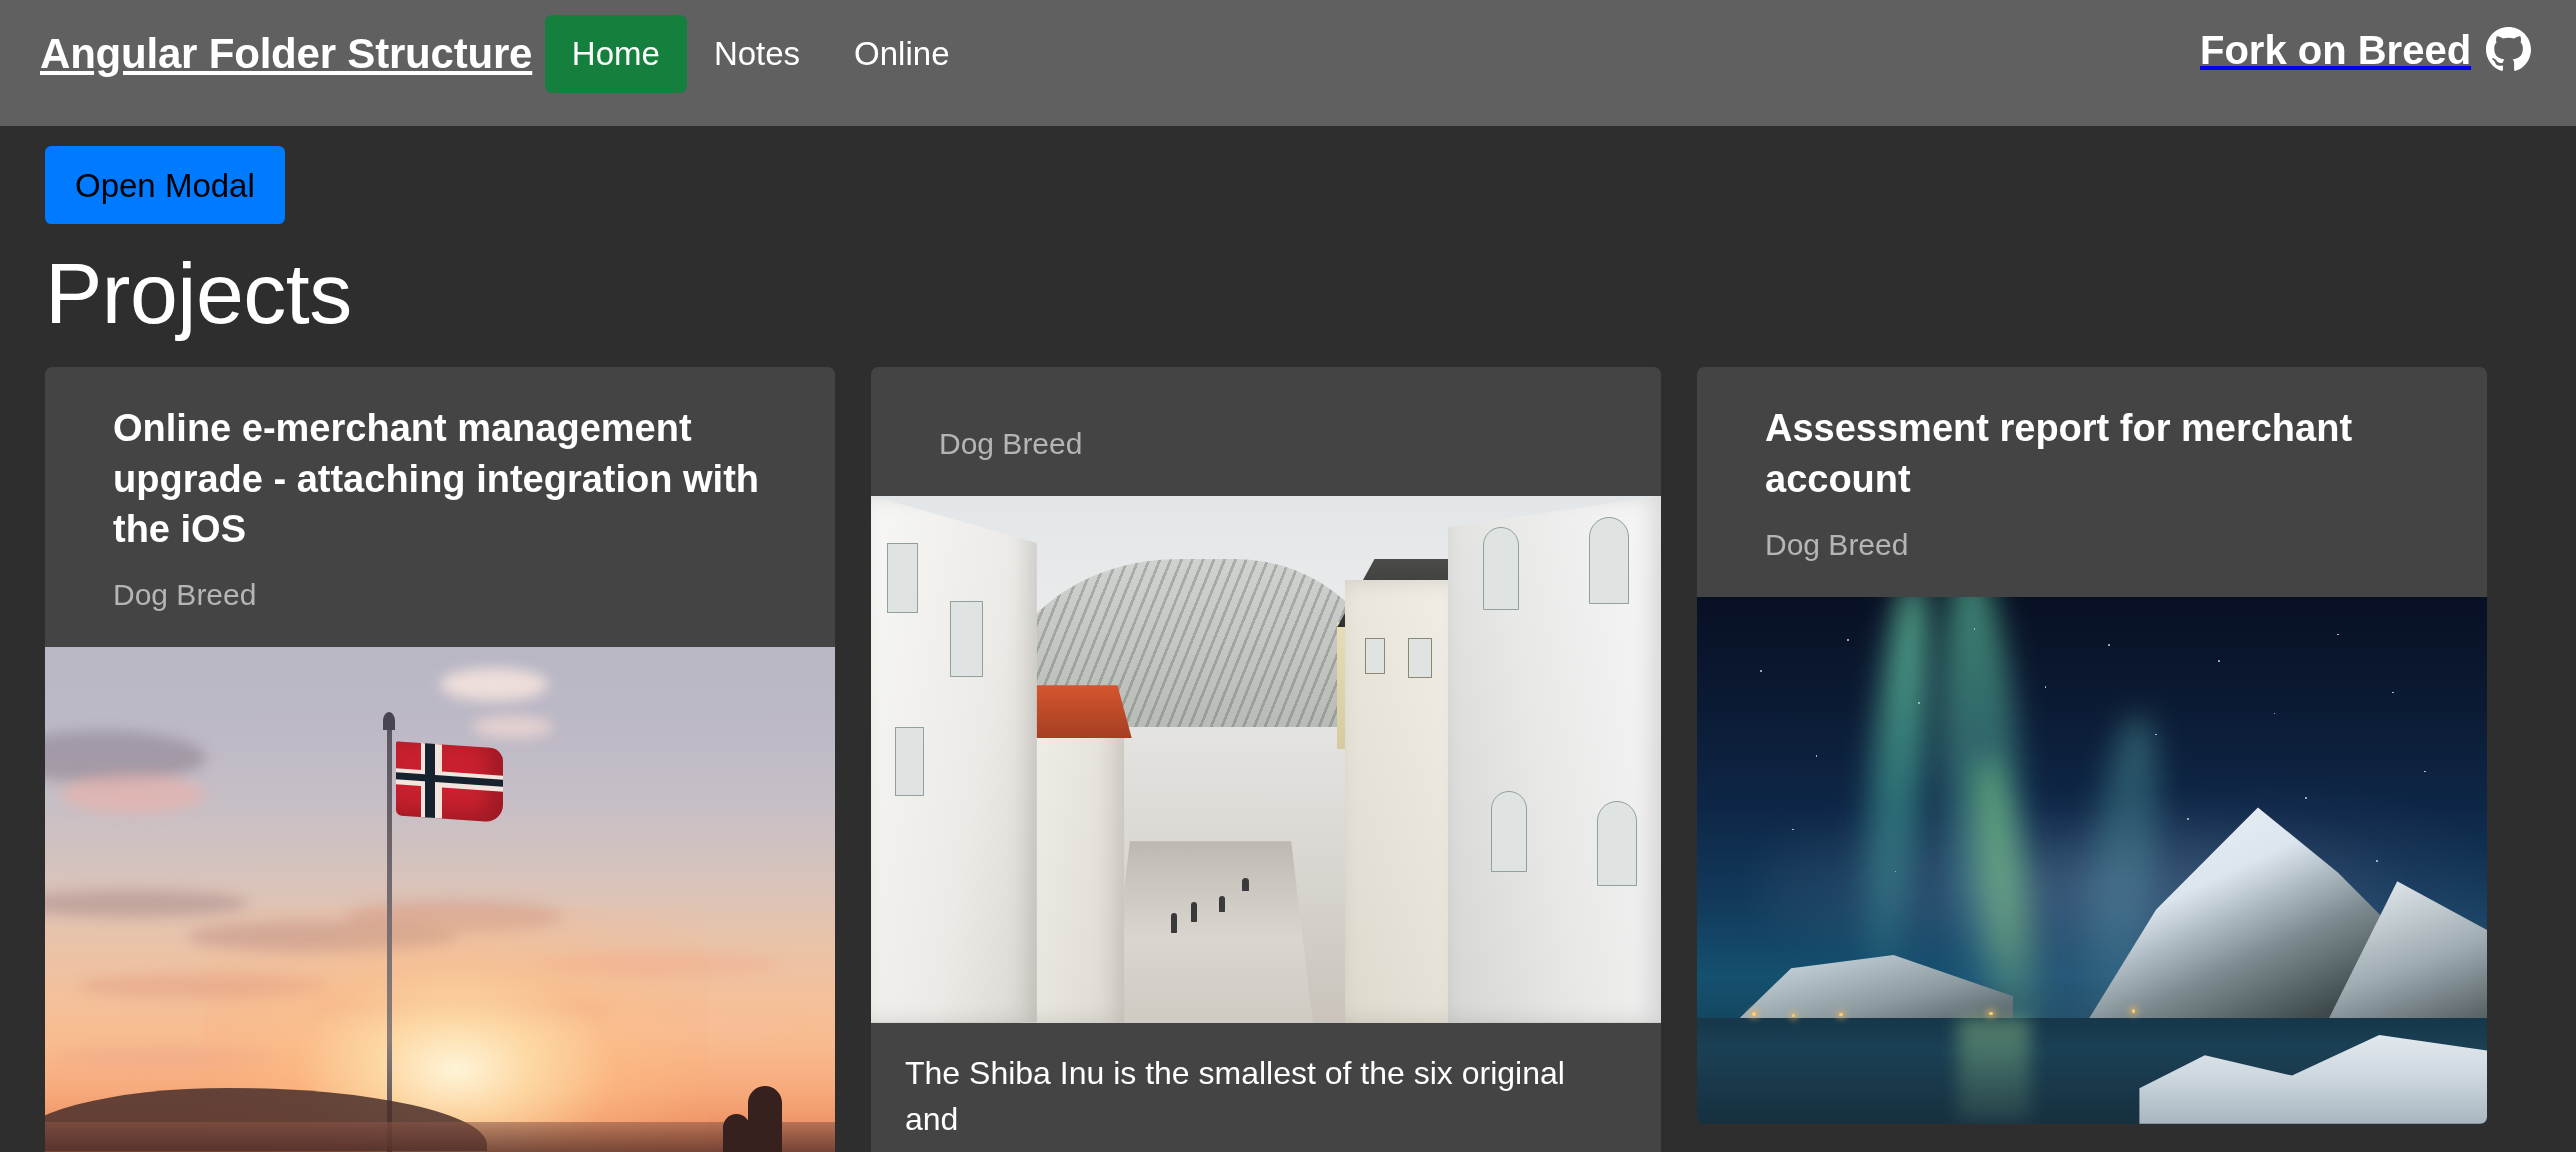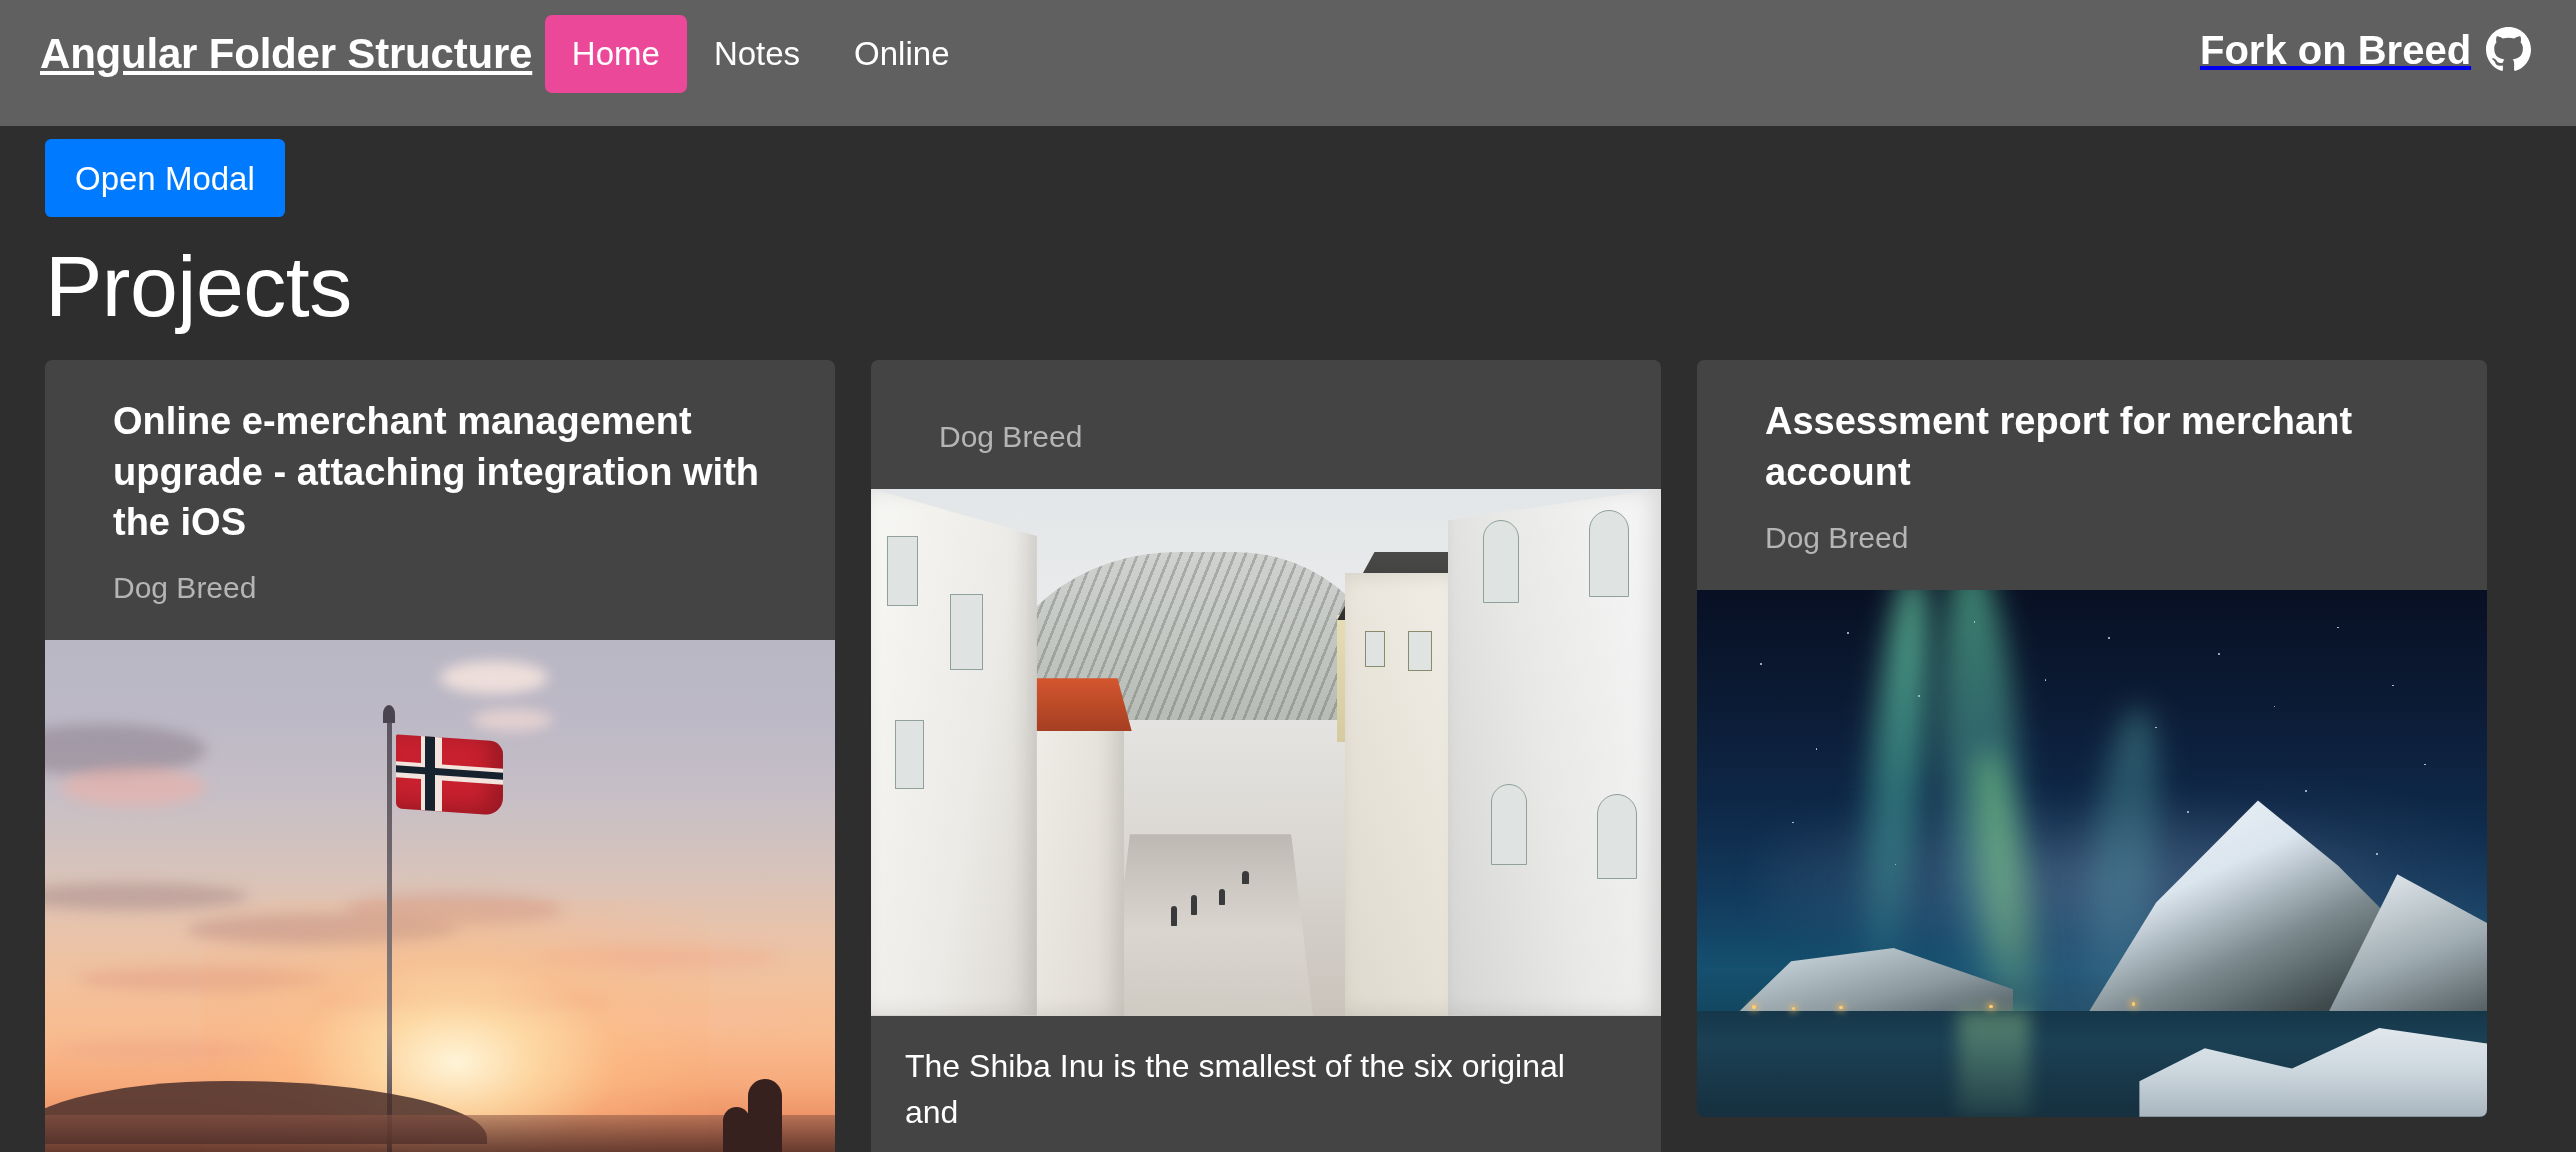--- a/index.html
+++ b/index.html
@@ -50,21 +50,21 @@
     font-size: 33px;
     font-weight: 400;
     line-height: 1;
     text-decoration: none;
     padding: 22.6px 27px;
     border-radius: 7.2px;
     white-space: nowrap;
   }
 
   .nav-link.active {
-    background: #ec4899;
+    background: #15803d;
   }
 
   .nav-right {
     margin-left: auto;
     display: flex;
     align-items: center;
     gap: 14.5px;
     margin-top: 27px;
     margin-right: 5.4px;
   }
@@ -82,23 +82,23 @@
 
   
   .content {
     position: relative;
     padding: 0 45px;
     background: #2e2e2e;
   }
 
   .btn-open-modal {
     display: inline-block;
-    margin-top: 13px;
+    margin-top: 20px;
     background: #007bff;
-    color: #ffffff;
+    color: #000000;
     border: none;
     border-radius: 6.3px;
     font-family: "Liberation Sans", sans-serif;
     font-size: 33px;
     font-weight: 400;
     line-height: 1;
     padding: 22.6px 30px;
     cursor: pointer;
   }
 

